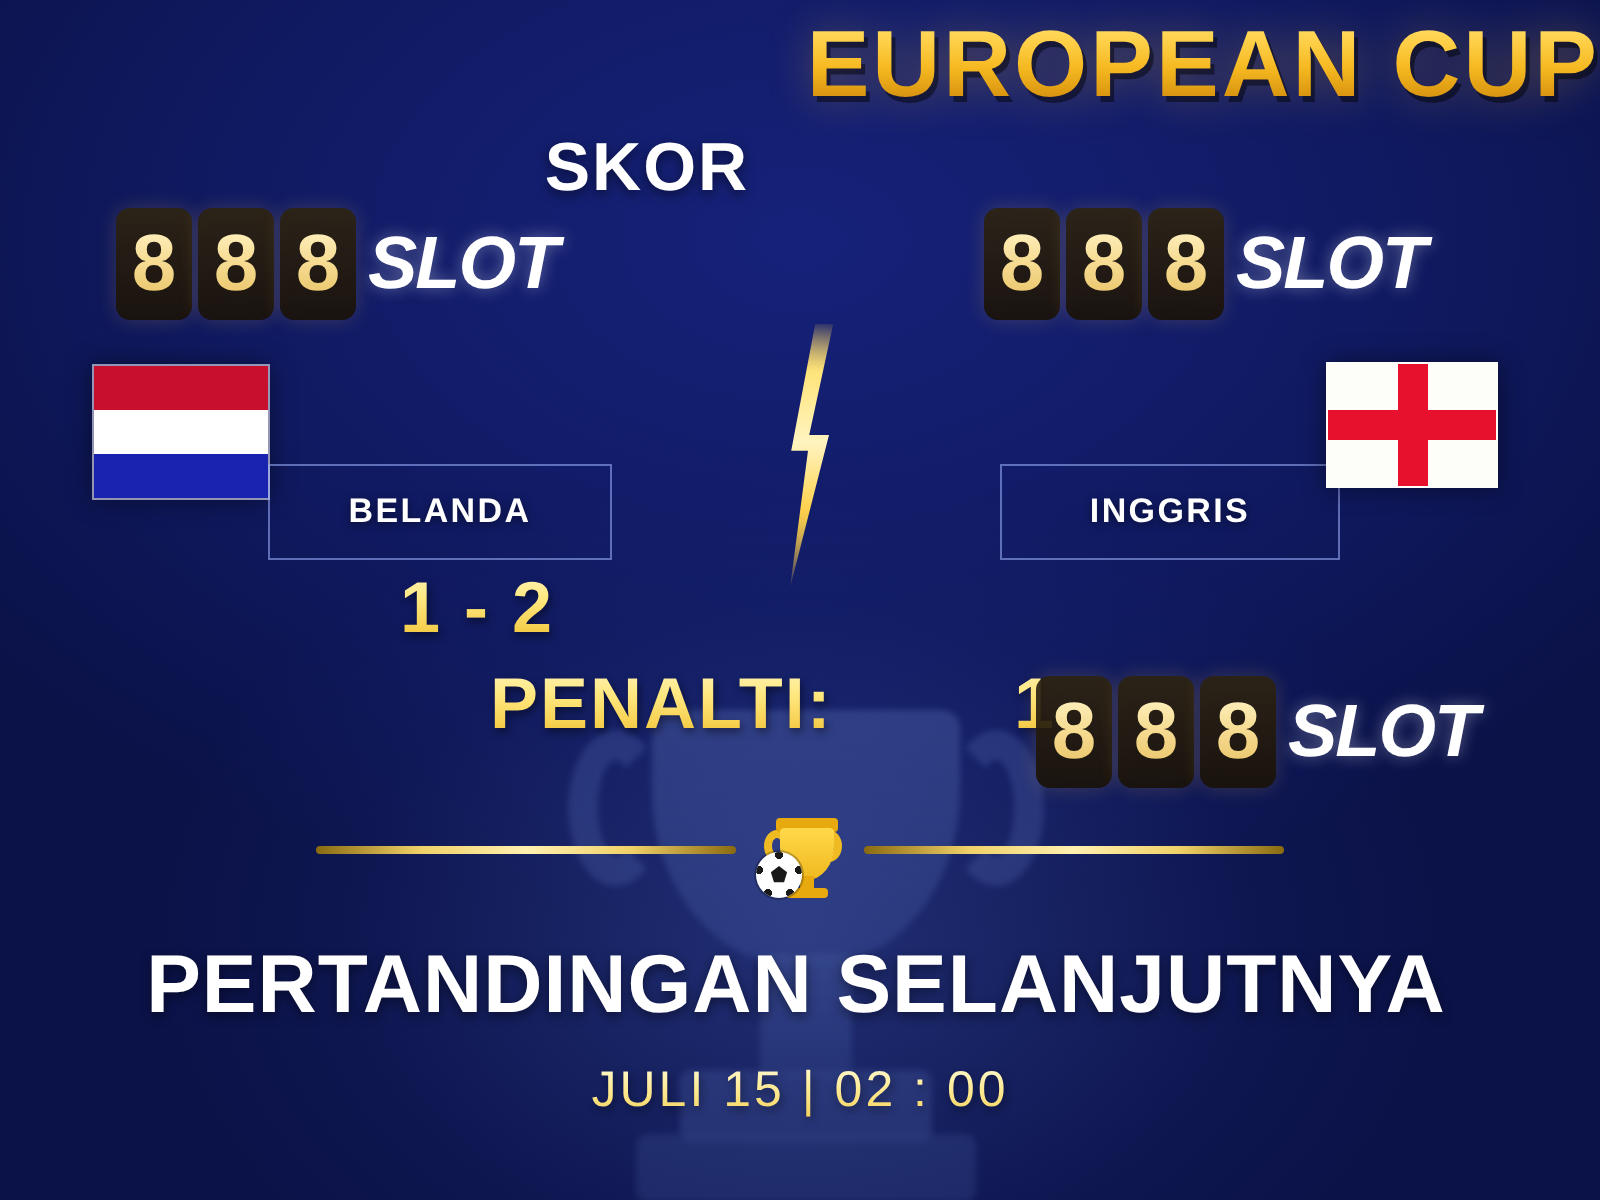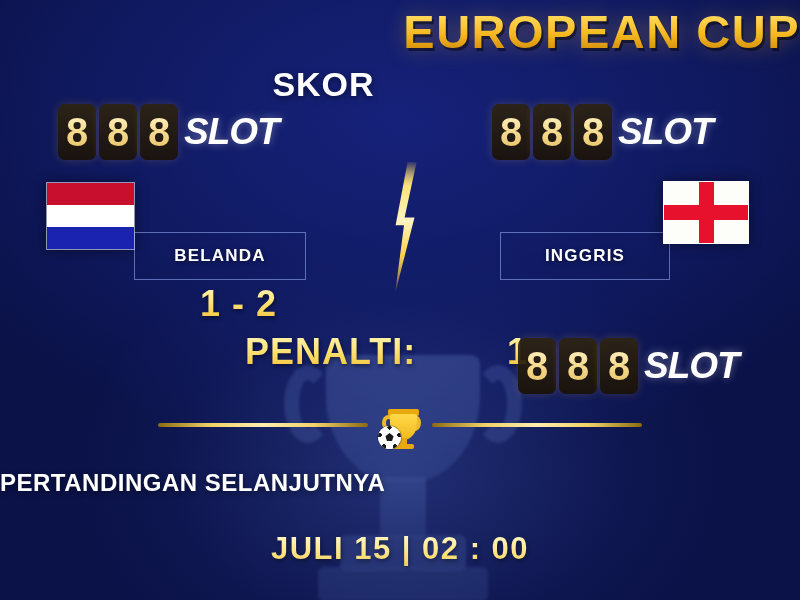--- a/index.html
+++ b/index.html
@@ -208,28 +208,28 @@
       radial-gradient(circle 3px at 11.5px 1.5px, #1a1a1a 70%, transparent 71%),
       radial-gradient(circle 3px at 21.5px 9px,  #1a1a1a 70%, transparent 71%),
       radial-gradient(circle 3px at 17px 20.5px, #1a1a1a 70%, transparent 71%),
       radial-gradient(circle 3px at 6px 20.5px,  #1a1a1a 70%, transparent 71%),
       radial-gradient(circle 3px at 1.5px 9px,   #1a1a1a 70%, transparent 71%);
   }
 
   
   #next-label {
     position:absolute; left:0; top:469px; width:796px;
-    text-align:left; color:#ffffff;
-    font-size:24px; font-weight:bold; letter-spacing:0.5px;
+    text-align:center; color:#ffffff;
+    font-size:41px; font-weight:bold; letter-spacing:0.5px;
     text-shadow:0 2px 6px rgba(0,0,0,0.45);
   }
   #next-time {
     position:absolute; left:0; top:531px; width:800px;
     text-align:center;
-    font-size:31px; font-weight:bold; letter-spacing:1.5px;
+    font-size:25px; font-weight:normal; letter-spacing:1.5px;
     background:linear-gradient(180deg,#fffbd8 0%,#ffeb96 45%,#f2cf56 100%);
     -webkit-background-clip:text; background-clip:text;
     -webkit-text-fill-color:transparent; color:transparent;
     filter:drop-shadow(1px 2px 2px rgba(0,0,0,0.4));
   }
 </style>
 </head>
 <body>
 
 <div id="stage">

